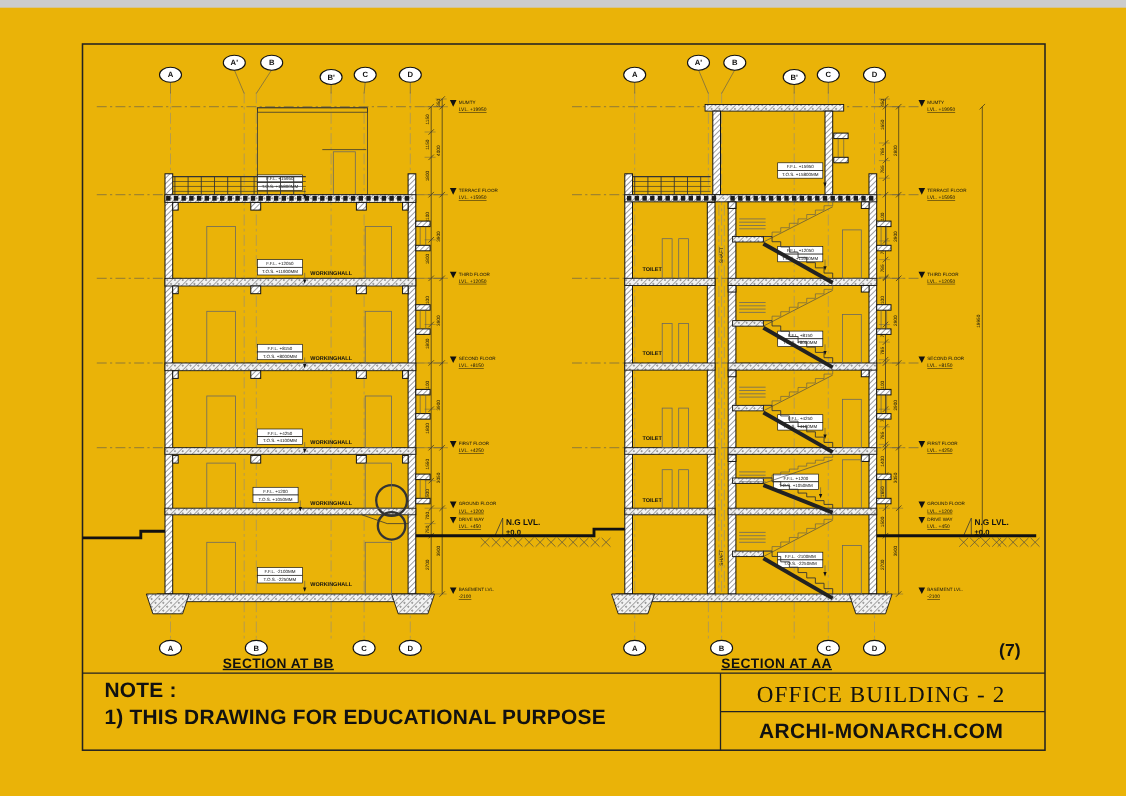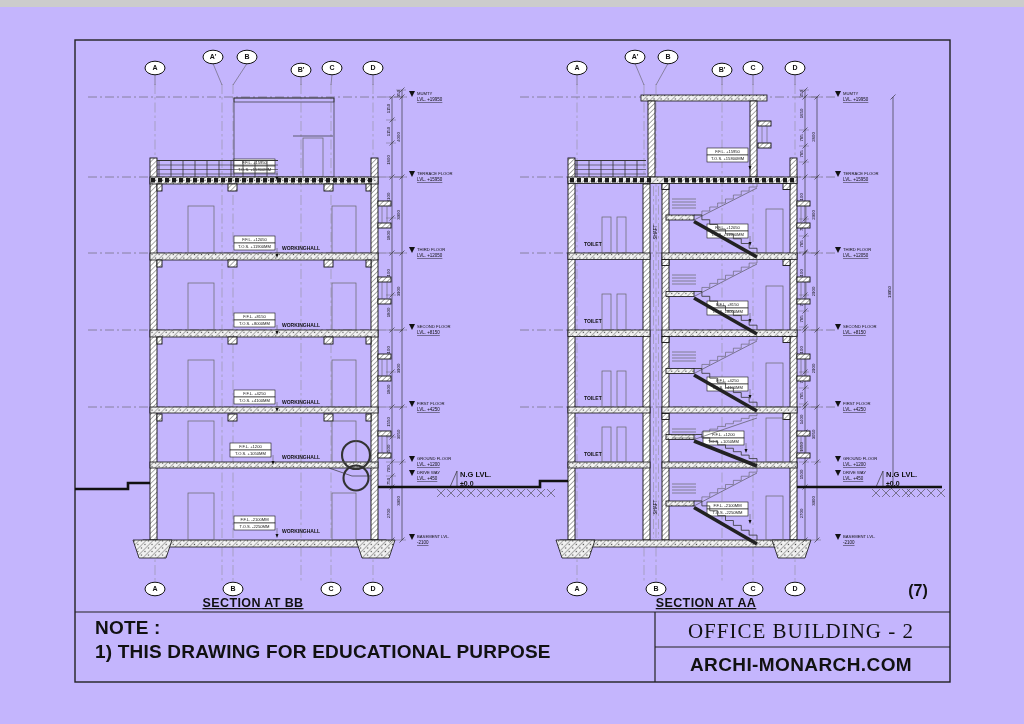--- a/index.html
+++ b/index.html
@@ -1,16 +1,16 @@
 <!DOCTYPE html>
 <html><head>
 <meta charset="utf-8">
 <style>
   html,body{margin:0;padding:0;background:#ffffff;}
-  .sheet{position:relative;width:1024px;height:724px;background:#c4b5fd;overflow:hidden;}
+  .sheet{position:relative;width:1024px;height:724px;background:#eab308;overflow:hidden;}
   svg{display:block;}
   text{fill:#111;font-family:"Liberation Sans",sans-serif;}
   .frame{fill:none;stroke:#222;stroke-width:1.4;}
   .wall{fill:url(#hatch);stroke:#111;stroke-width:.9;}
   .slab{fill:url(#conc);stroke:#111;stroke-width:.8;}
   .thin{fill:none;stroke:#333;stroke-width:.7;}
   .thin2{fill:none;stroke:#555;stroke-width:.55;}
   .open{fill:none;stroke:#666;stroke-width:.7;}
   .heavy{fill:none;stroke:#111;stroke-width:2.6;}
   .dim{stroke:#222;stroke-width:.6;fill:none;}

